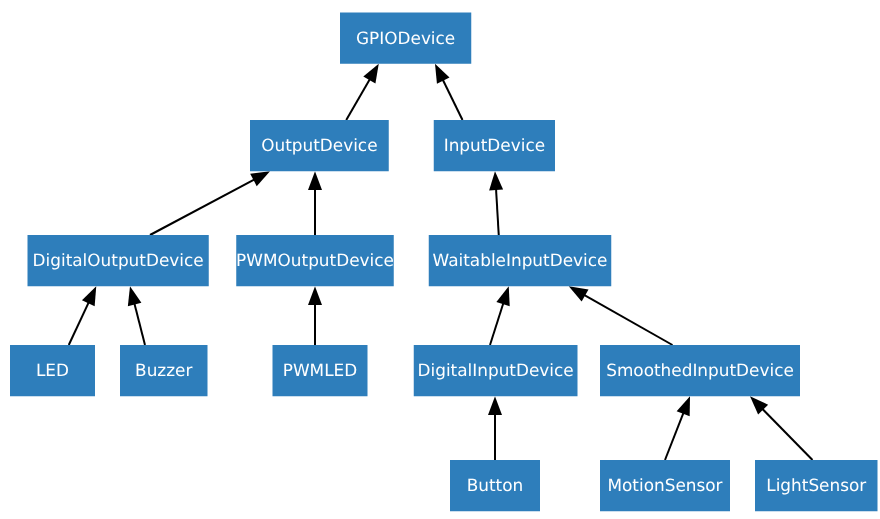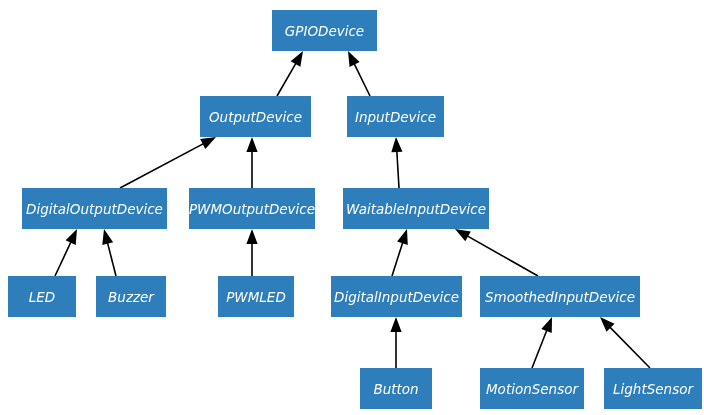--- a/index.html
+++ b/index.html
@@ -11,21 +11,20 @@
     width: 704px;
     height: 415px;
     font-family: "DejaVu Sans", sans-serif;
     overflow: hidden;
   }
   #diagram-root {
     position: relative;
     width: 616px;
     height: 415px;
     background: #ffffff;
-    font-style: italic;
   }
   svg#class-diagram {
     display: block;
     width: 704px;
     height: 415px;
   }
   .node-box {
     fill: #2e7ebb;
     stroke: none;
   }

